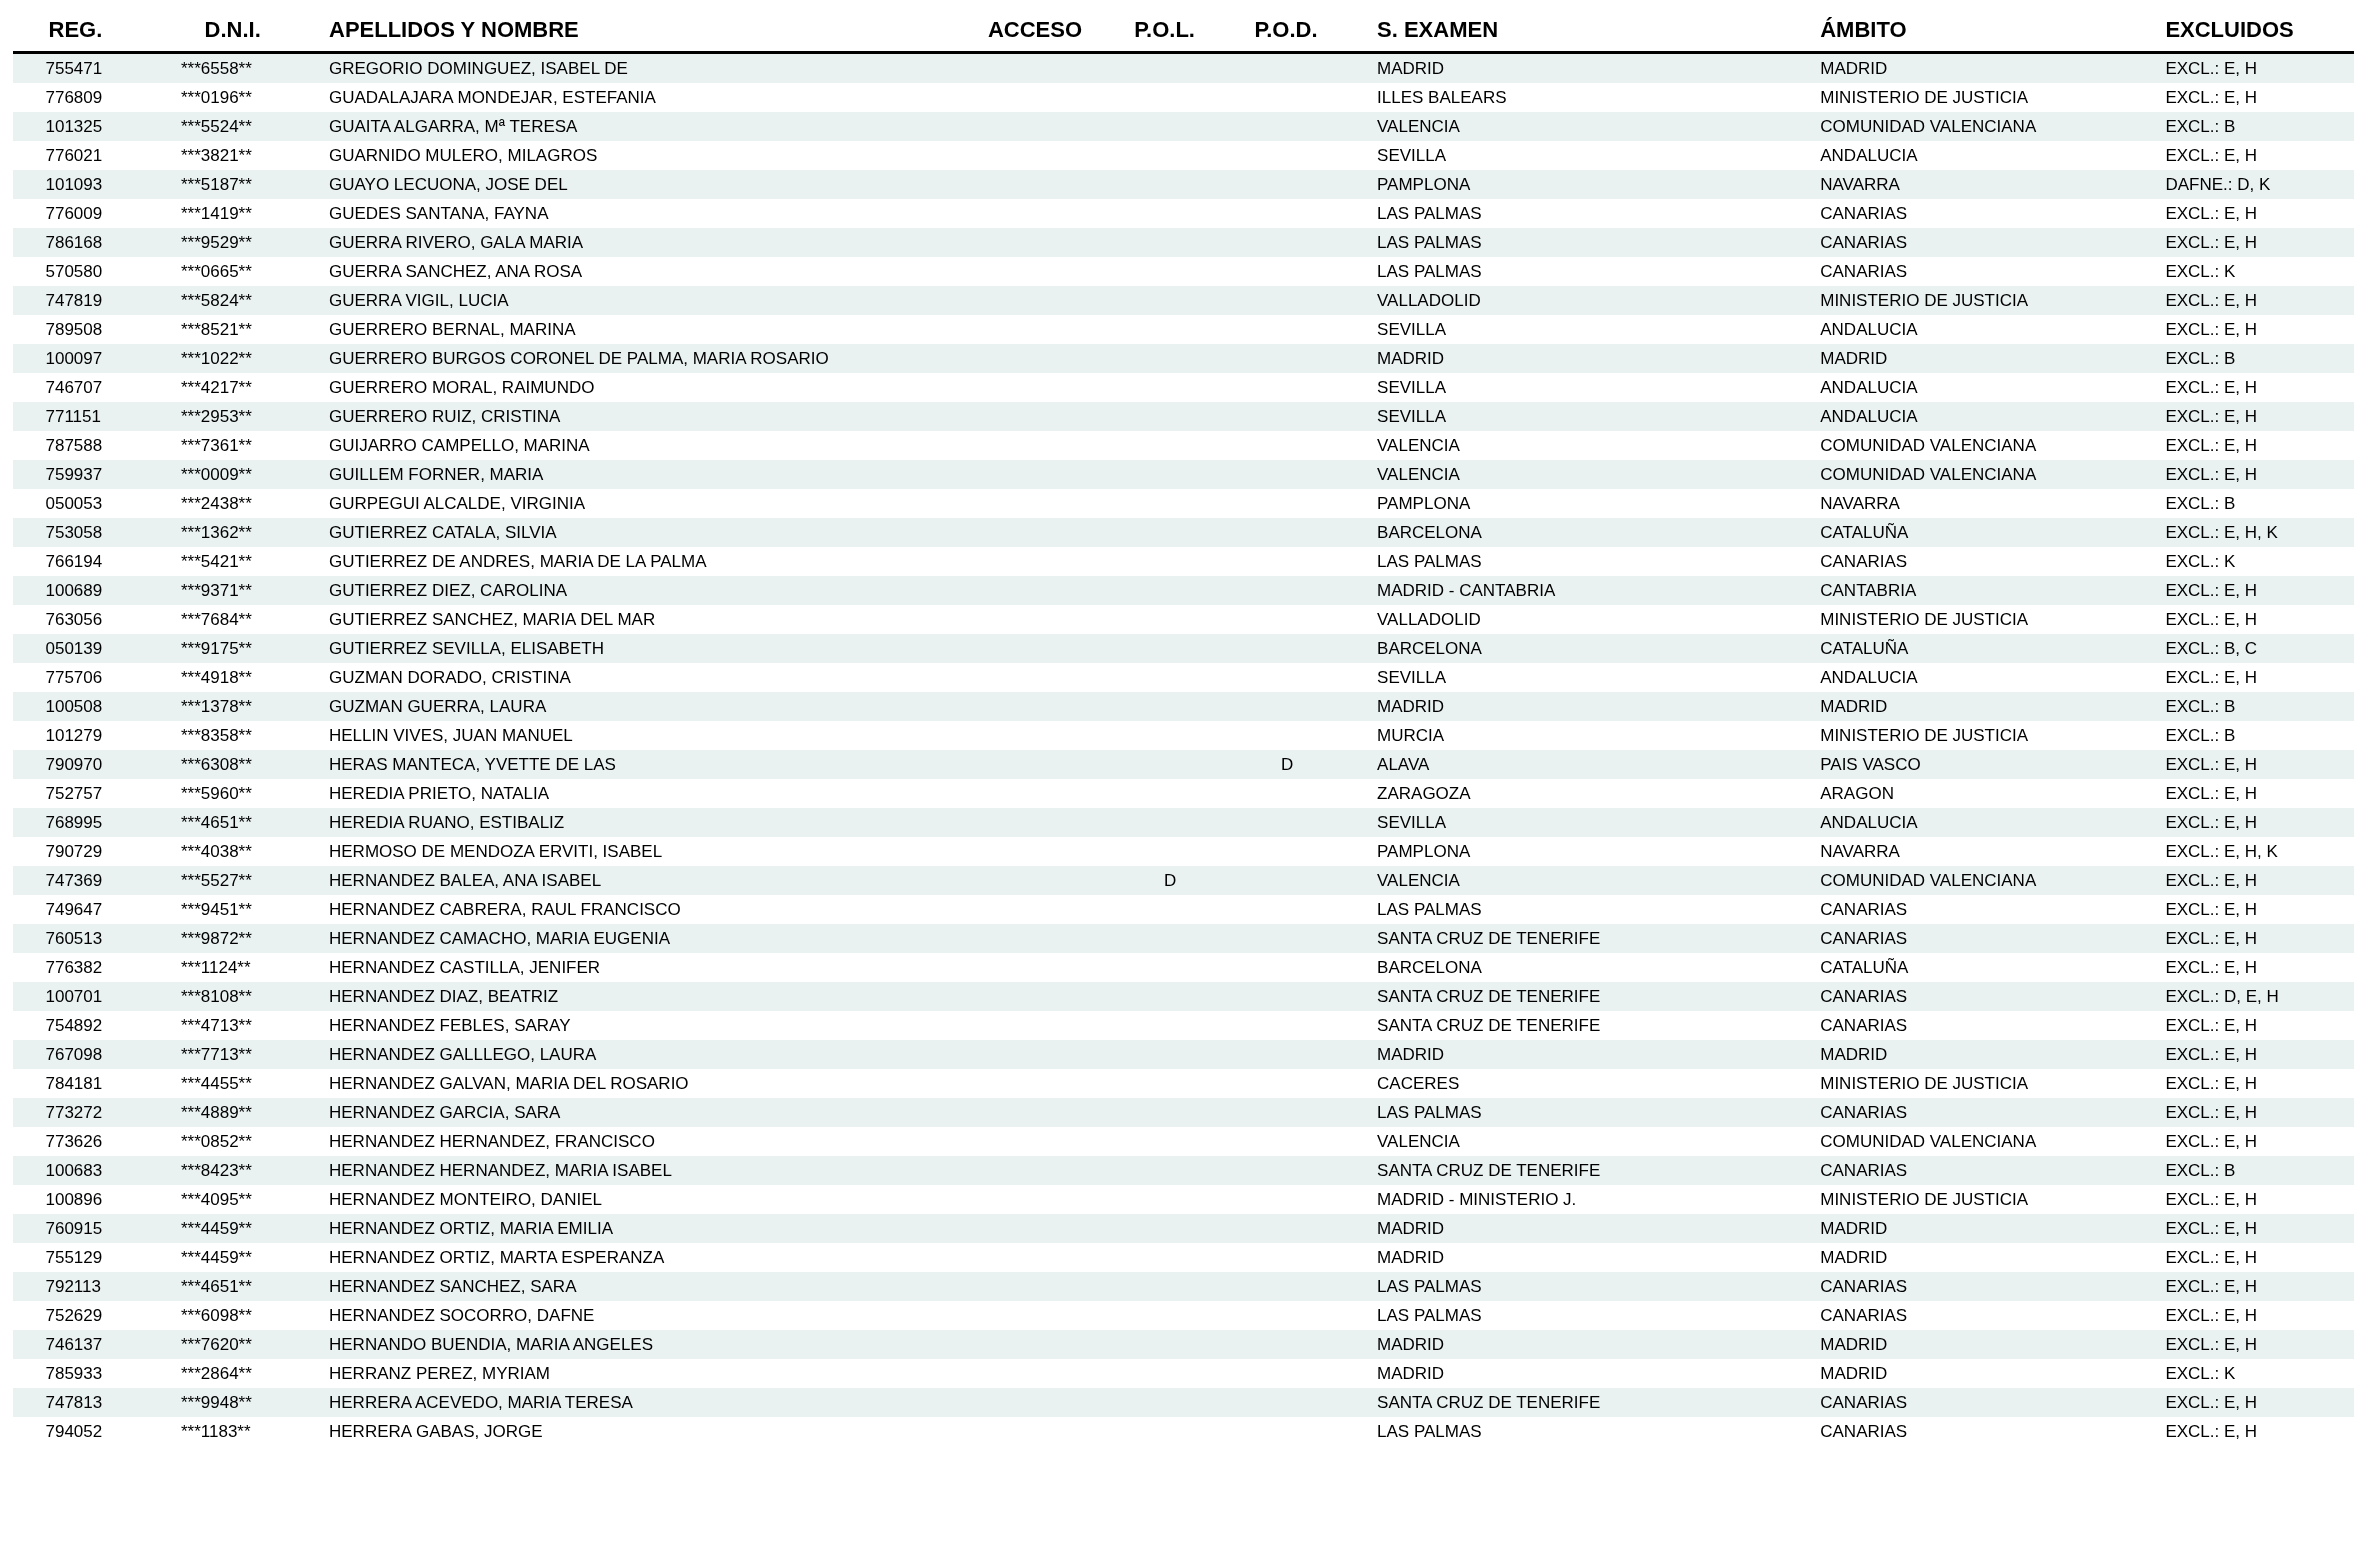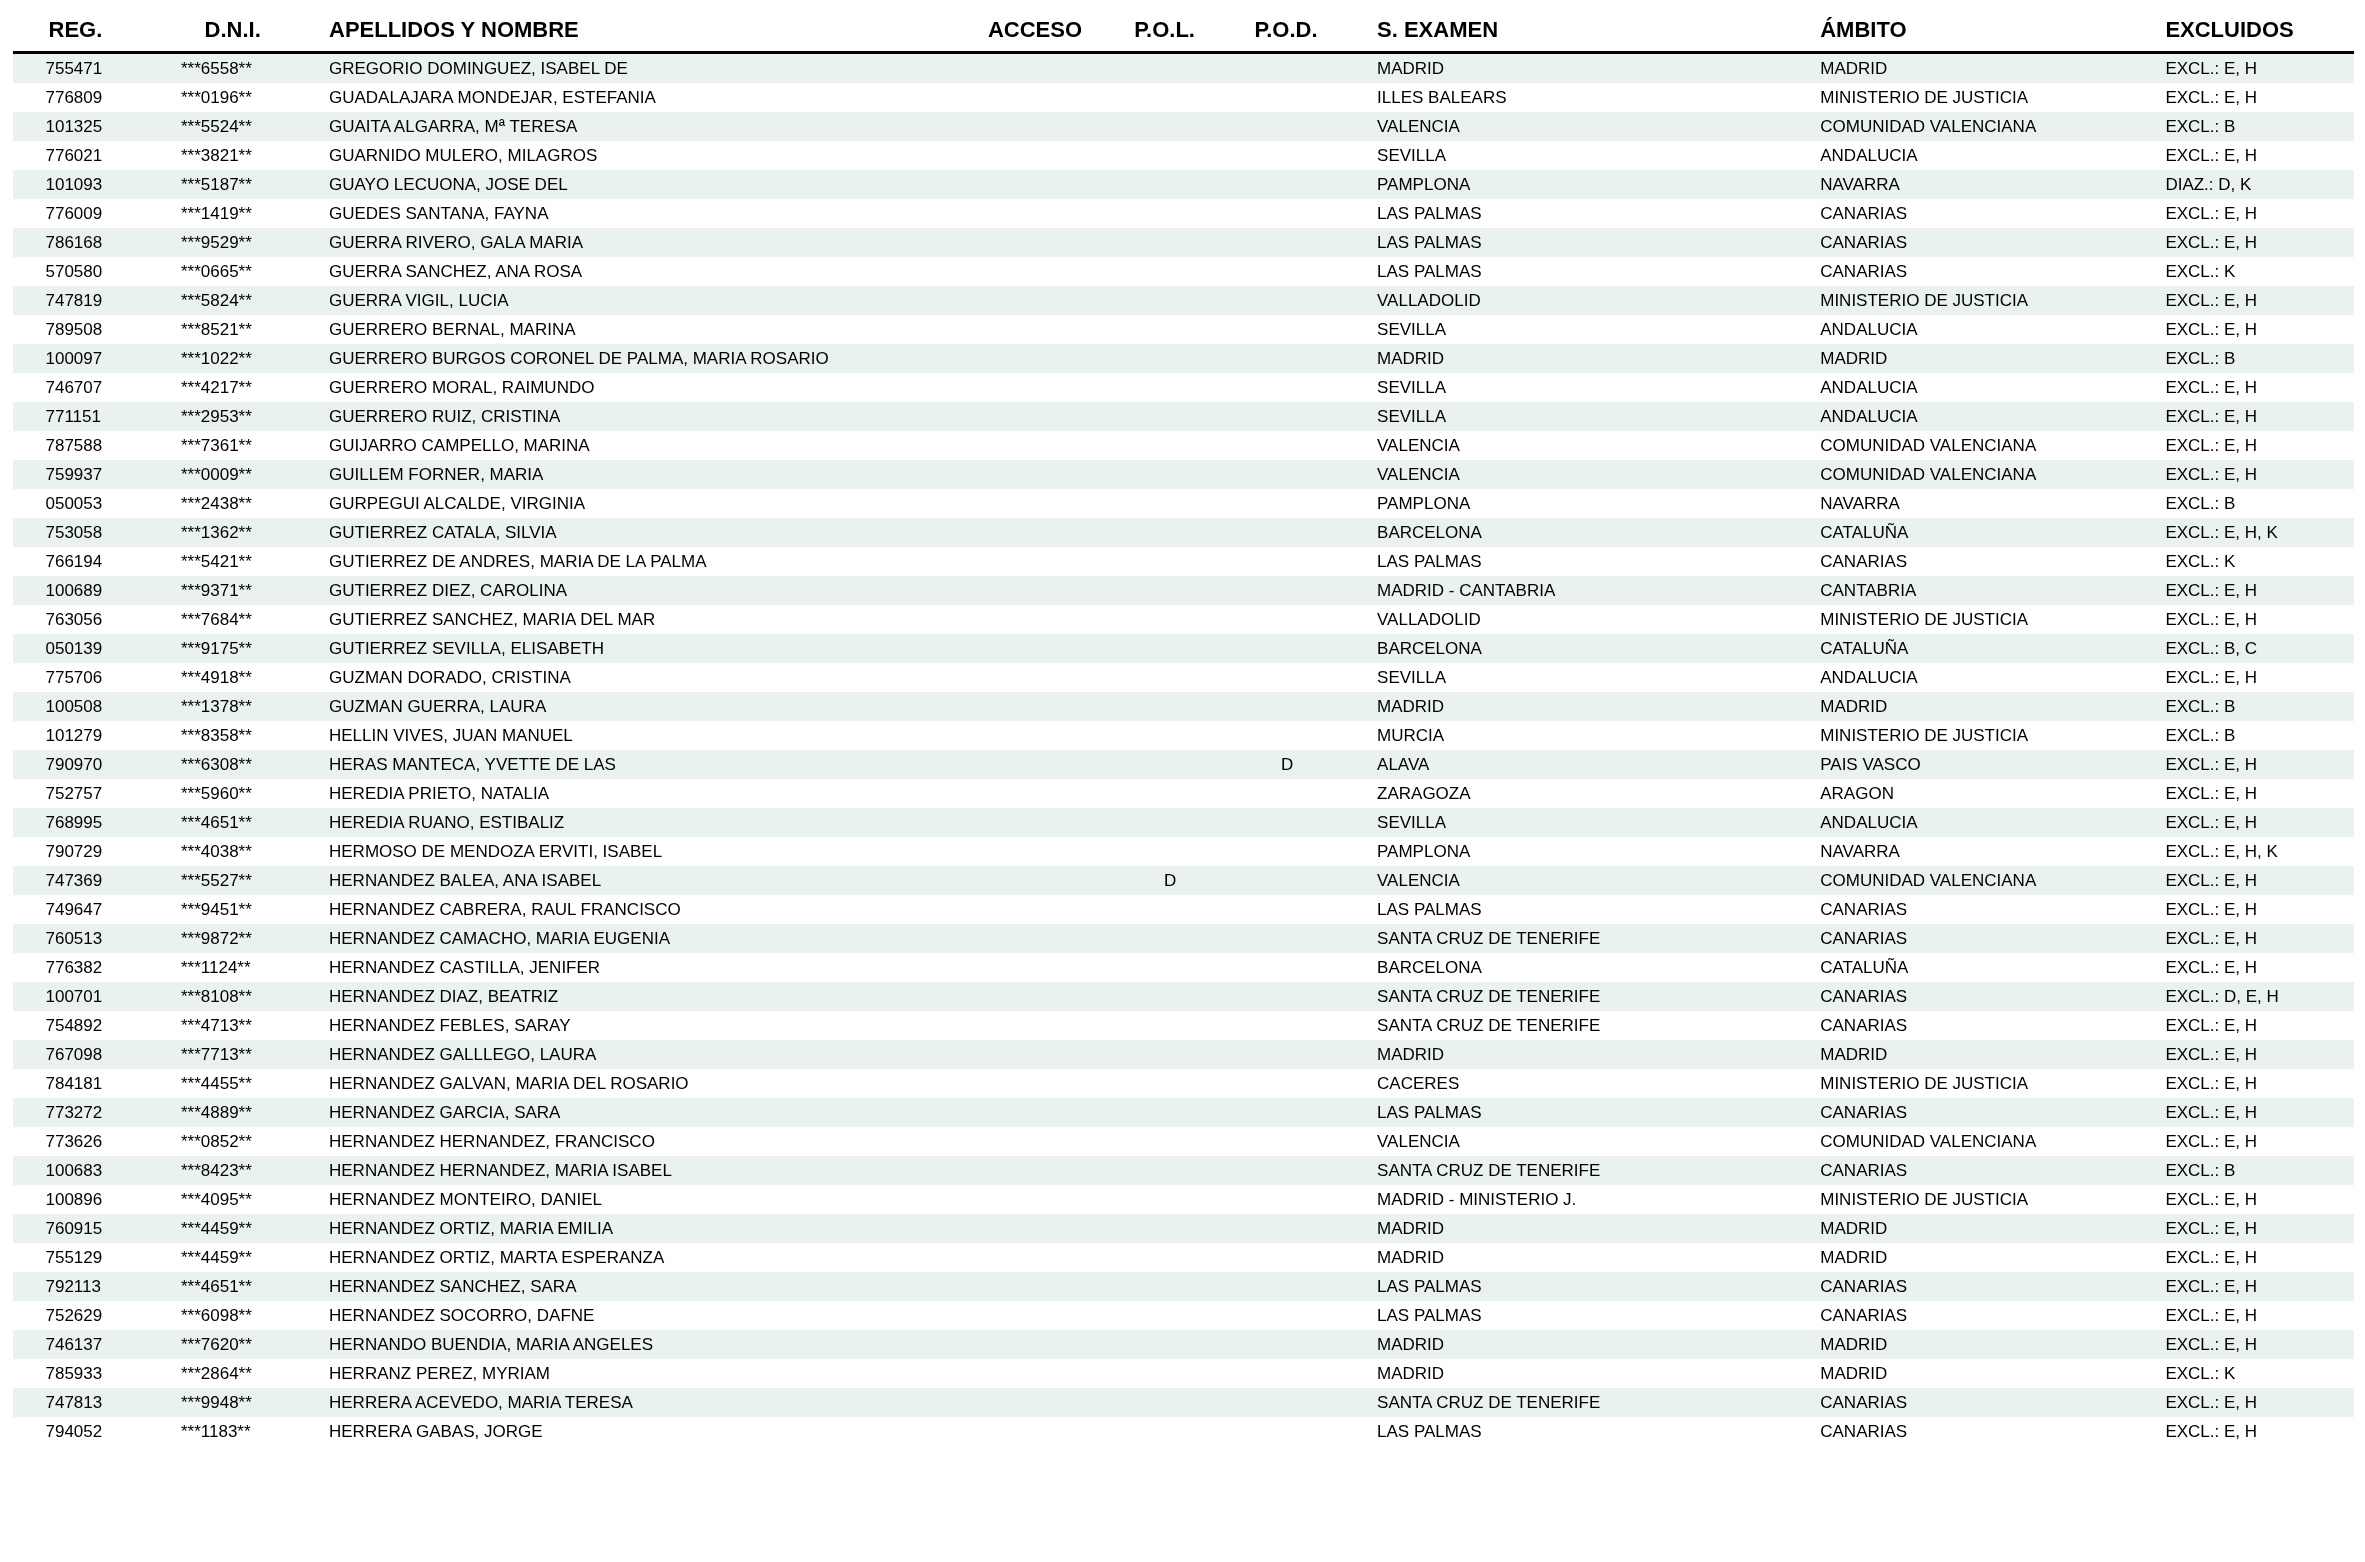--- a/index.html
+++ b/index.html
@@ -154,21 +154,21 @@
         </tr>
         <tr>
           <td class="c0">101093</td>
           <td class="c1">***5187**</td>
           <td class="c2">GUAYO LECUONA, JOSE DEL</td>
           <td class="c3"></td>
           <td class="c4"></td>
           <td class="c5"></td>
           <td class="c6">PAMPLONA</td>
           <td class="c7">NAVARRA</td>
-          <td class="c8">DIAZ.: D, K</td>
+          <td class="c8">DAFNE.: D, K</td>
         </tr>
         <tr>
           <td class="c0">776009</td>
           <td class="c1">***1419**</td>
           <td class="c2">GUEDES SANTANA, FAYNA</td>
           <td class="c3"></td>
           <td class="c4"></td>
           <td class="c5"></td>
           <td class="c6">LAS PALMAS</td>
           <td class="c7">CANARIAS</td>

